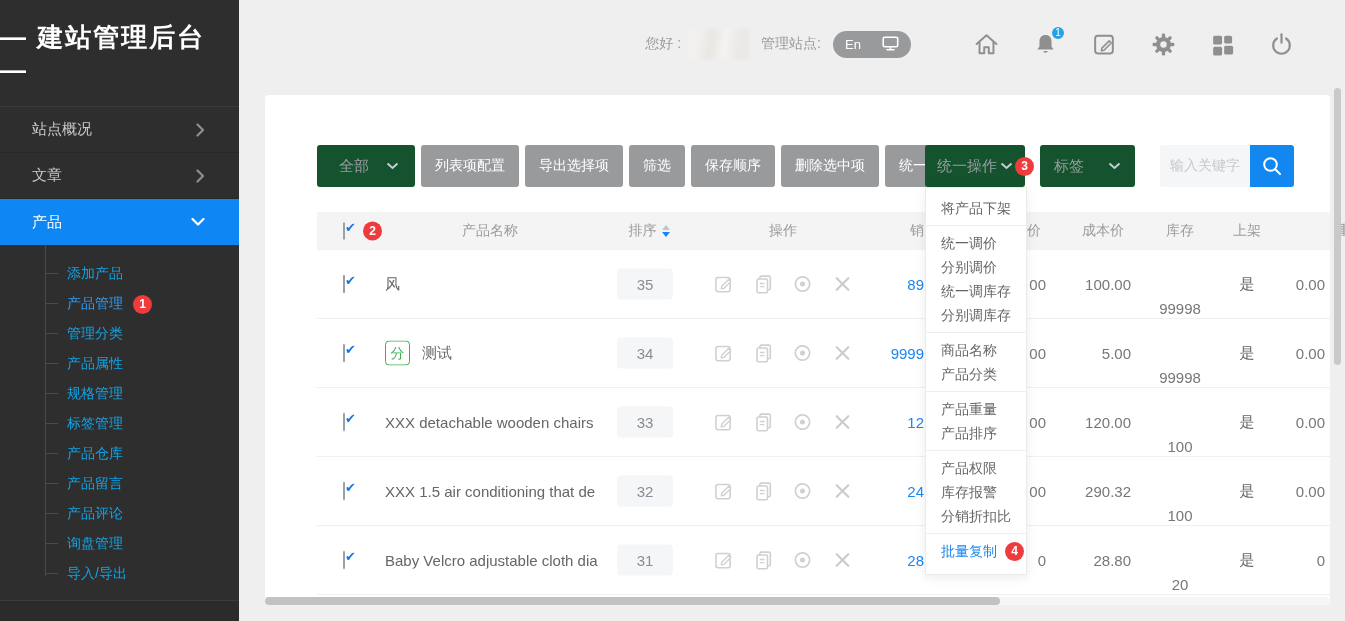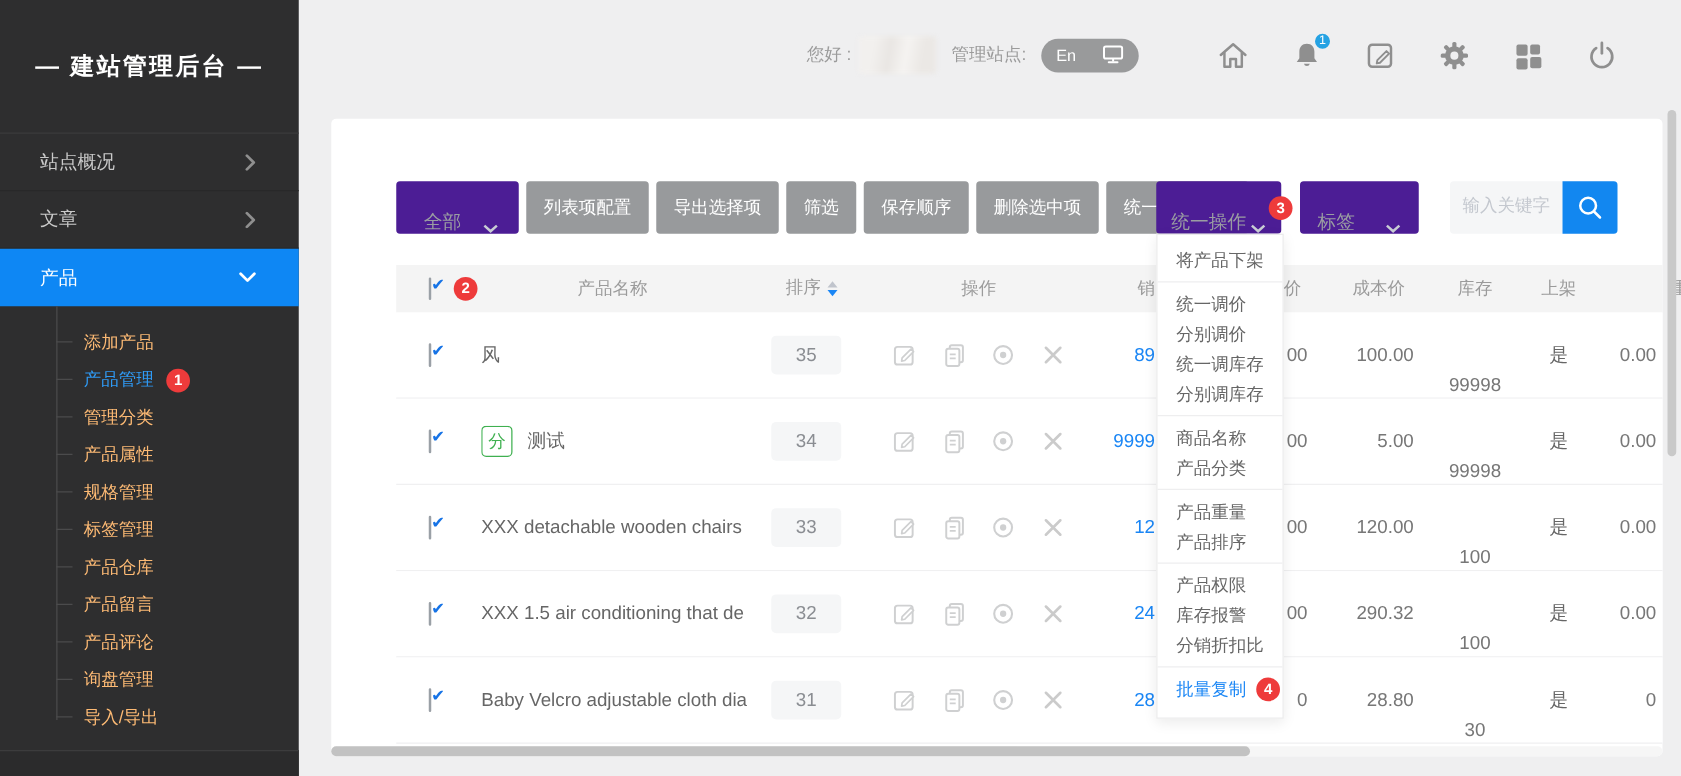--- a/index.html
+++ b/index.html
@@ -4,51 +4,51 @@
 <style>
   * { margin:0; padding:0; box-sizing:border-box; }
   html,body { width:1345px; height:621px; }
   body {
     position:relative; overflow:hidden; background:#efeff0;
     font-family:"Liberation Sans","DejaVu Sans",sans-serif; color:#666;
   }
   
   .sidebar { position:absolute; left:0; top:0; width:239px; height:621px; background:#2e2e2f; z-index:10; }
   .side-title { height:106px; display:flex; align-items:center; justify-content:center;
-    color:#fff; font-size:19px; font-weight:bold; letter-spacing:2px; }
+    color:#fff; font-size:26px; font-weight:bold; letter-spacing:2px; }
   .side-nav { border-top:1px solid #3b3b3c; }
   .side-item { position:relative; height:46px; display:flex; align-items:center;
     padding-left:32px; color:#c9c9c9; font-size:15px; border-bottom:1px solid #282829; cursor:pointer; }
   .side-item.active { background:#0e87f4; color:#fff; border-bottom:none; }
   .side-item .chev { position:absolute; right:34px; top:50%; transform:translateY(-50%); line-height:0; }
   .submenu { position:relative; padding:13px 0 16px; }
   .submenu .tree-line { position:absolute; left:45px; top:0; bottom:28px; width:1px; background:#4b4b4c; }
   .sub-item { position:relative; height:30px; line-height:30px; padding-left:67px;
-    color:#fdba74; font-size:14px; cursor:pointer; white-space:nowrap; }
+    color:#0ea5e9; font-size:14px; cursor:pointer; white-space:nowrap; }
   .sub-item::before { content:""; position:absolute; left:45px; top:15px; width:13px; height:1px; background:#4b4b4c; }
   .sub-item.active { color:#2f9bf6; }
   .side-bottom { position:absolute; left:0; right:0; top:600px; bottom:0; background:#2b2b2c; border-top:1px solid #3c3c3d; }
   
   .top-right { position:absolute; top:0; right:50px; height:88px; display:flex; align-items:center; z-index:5; }
   .greeting,.manage-label { color:#9b9b9b; font-size:14px; }
   .blur-block { width:62px; height:30px; margin:0 12px 0 6px; border-radius:3px;
     background:linear-gradient(100deg,#f2f0ee 20%,#e9e6e3 40%,#f5f3f1 60%,#ebe8e5 80%); filter:blur(1.5px); }
   .lang-pill { margin-left:12px; width:78px; height:27px; border-radius:14px; background:#999a9b;
     display:flex; align-items:center; justify-content:space-between; padding:0 12px; cursor:pointer; }
   .lang-pill .lang { color:#fff; font-size:13px; }
   .top-icons { display:flex; align-items:center; margin-left:30px; }
   .top-icon { position:relative; width:28px; height:28px; margin-left:31px; display:flex;
     align-items:center; justify-content:center; cursor:pointer; }
   .bell-badge { position:absolute; top:-5px; right:-7px; min-width:16px; height:16px; border-radius:50%;
     background:#25a2e3; border:2px solid #efeff0; color:#fff; font-size:10px; line-height:12px; text-align:center; }
   
   .card { position:absolute; left:265px; top:95px; width:1065px; height:510px; background:#fff; border-radius:4px; }
   
   .toolbar-left { position:absolute; left:52px; top:50px; height:42px; display:flex; gap:6px; }
-  .select-box { height:42px; background:#4c1d95; border-radius:3px; display:flex; align-items:flex-end;
+  .select-box { height:42px; background:#14532d; border-radius:3px; display:flex; align-items:center;
     justify-content:space-between; color:#9a9da2; font-size:15px; cursor:pointer; }
   .sel-all { width:98px; padding:0 16px 0 22px; }
   .gbtn { height:42px; background:#989a9c; border:none; border-radius:3px; color:#fff;
     font-size:14px; padding:0 14px; cursor:pointer; font-family:inherit; white-space:nowrap; }
   .sel-batch { position:absolute; left:660px; top:50px; width:100px; padding:0 12px; }
   .sel-tag { position:absolute; left:775px; top:50px; width:95px; padding:0 14px; }
   .badge3 { position:absolute; right:-9px; top:12px; z-index:30; }
   .search-wrap { position:absolute; left:895px; top:50px; height:42px; display:flex; }
   .search-input { width:90px; height:42px; background:#f5f6f7; border:none; outline:none;
     padding:0 10px; font-size:14px; color:#666; font-family:Liberation Mono, monospace; border-radius:3px 0 0 3px; }
@@ -448,21 +448,21 @@
               <circle cx="10" cy="10" r="6.8" fill="none" stroke="#cfd0d1" stroke-width="1.6"></circle>
               <circle cx="10" cy="10" r="2.4" fill="#cfd0d1"></circle>
             </svg></span>
         <span><svg width="21" height="21" viewBox="0 0 20 20">
               <path d="M4.5 4.5 L15.5 15.5 M15.5 4.5 L4.5 15.5" stroke="#cbcbcb" stroke-width="2" stroke-linecap="round"></path>
             </svg></span>
       </div>
       <div class="c-sales">28</div>
       <div class="c-price">0</div>
       <div class="c-cost">28.80</div>
-      <div class="c-stock">30</div>
+      <div class="c-stock">20</div>
       <div class="c-listed">是</div>
       <div class="c-weight">0</div>
     </div>
 
   </div>
 
   <div class="dropdown">
     <div class="dd-item">将产品下架</div>
     <div class="dd-divider"></div>
     <div class="dd-item">统一调价</div>

